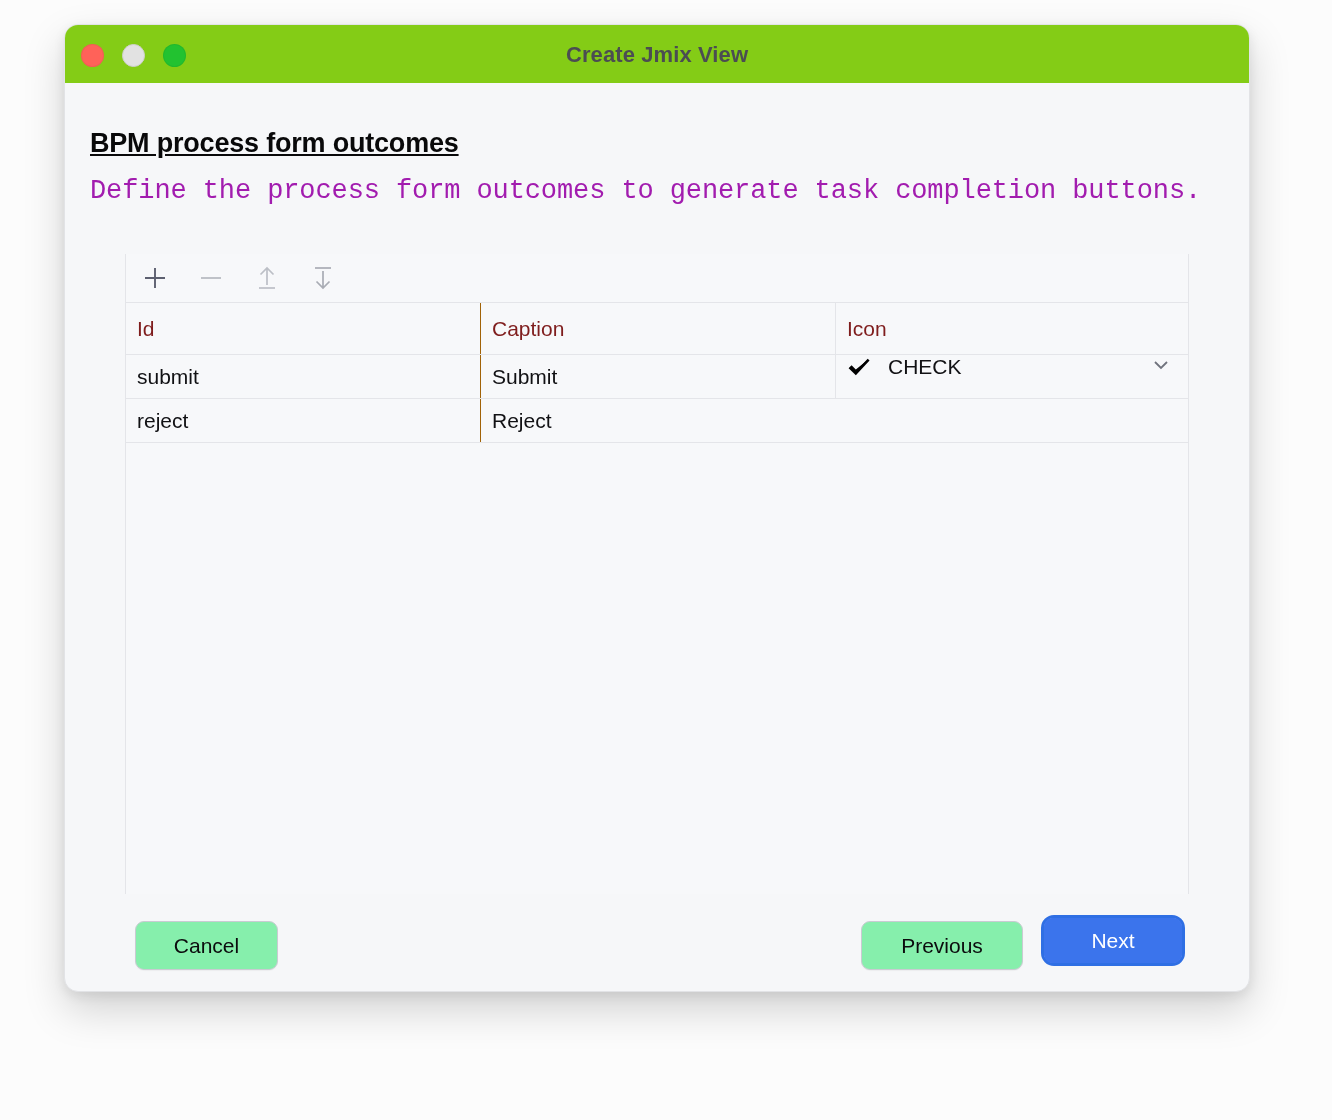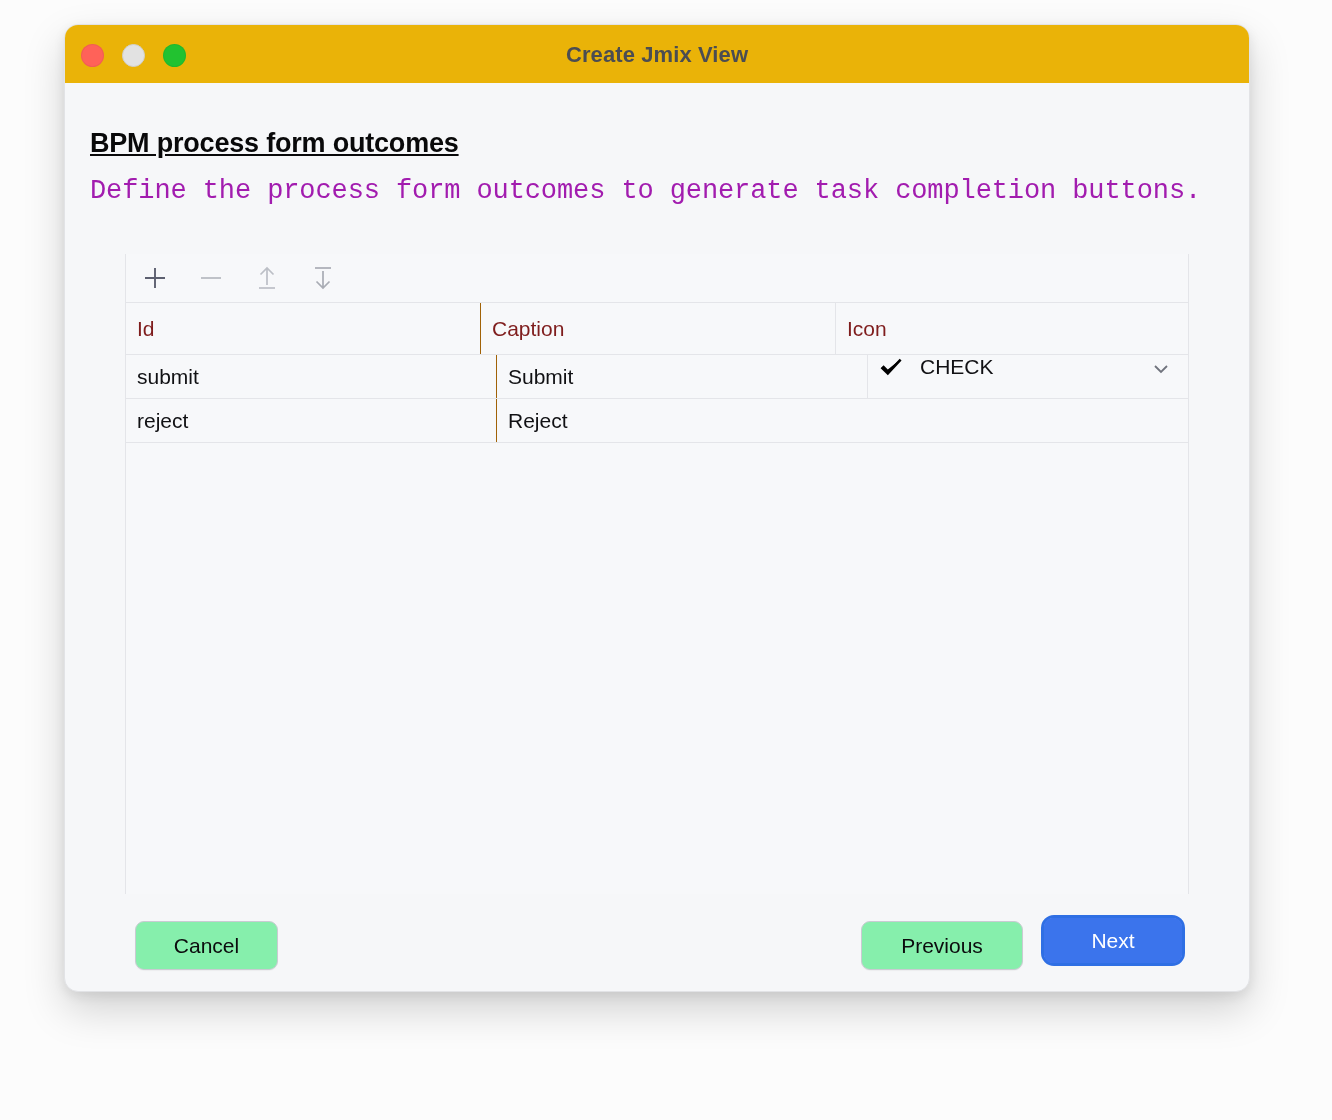--- a/index.html
+++ b/index.html
@@ -30,21 +30,21 @@
     background: #f6f7f9;
     border-radius: 14px;
     border: 1px solid #e2e3e6;
     box-shadow: 0 18px 40px rgba(0,0,0,0.17), 0 4px 12px rgba(0,0,0,0.08);
     overflow: hidden;
   }
 
   .titlebar {
     position: relative;
     height: 58px;
-    background: #eab308;
+    background: #84cc16;
   }
 
   .traffic {
     position: absolute;
     left: 16px;
     top: 19px;
     display: flex;
     gap: 18px;
     align-items: center;
   }
@@ -141,21 +141,20 @@
     background: #f7f8fa;
     border-bottom: 1px solid #e4e5e9;
     box-sizing: border-box;
   }
   .grid-row {
     display: flex;
     height: 44px;
     background: #f7f8fa;
     border-bottom: 1px solid #e4e5e9;
     box-sizing: border-box;
-    gap: 16px;
   }
   .col-id      { width: 354px; box-sizing: border-box; }
   .col-caption { width: 355px; box-sizing: border-box; border-left: 1px solid #a16207; }
   .col-icon    { flex: 1;      box-sizing: border-box; border-left: 1px solid #e4e5e9; }
 
   .grid-head .cell {
     display: flex;
     align-items: center;
     padding-left: 11px;
     font-size: 21px;
@@ -164,21 +163,21 @@
   .grid-row .cell {
     display: flex;
     align-items: center;
     padding-left: 11px;
     font-size: 21px;
     color: #111114;
   }
 
   .icon-cell {
     display: flex;
-    align-items: flex-end;
+    align-items: flex-start;
     width: 100%;
     padding-left: 11px;
     box-sizing: border-box;
   }
   .icon-glyph {
     width: 26px;
     display: flex;
     align-items: center;
     justify-content: flex-start;
     font-size: 24px;

